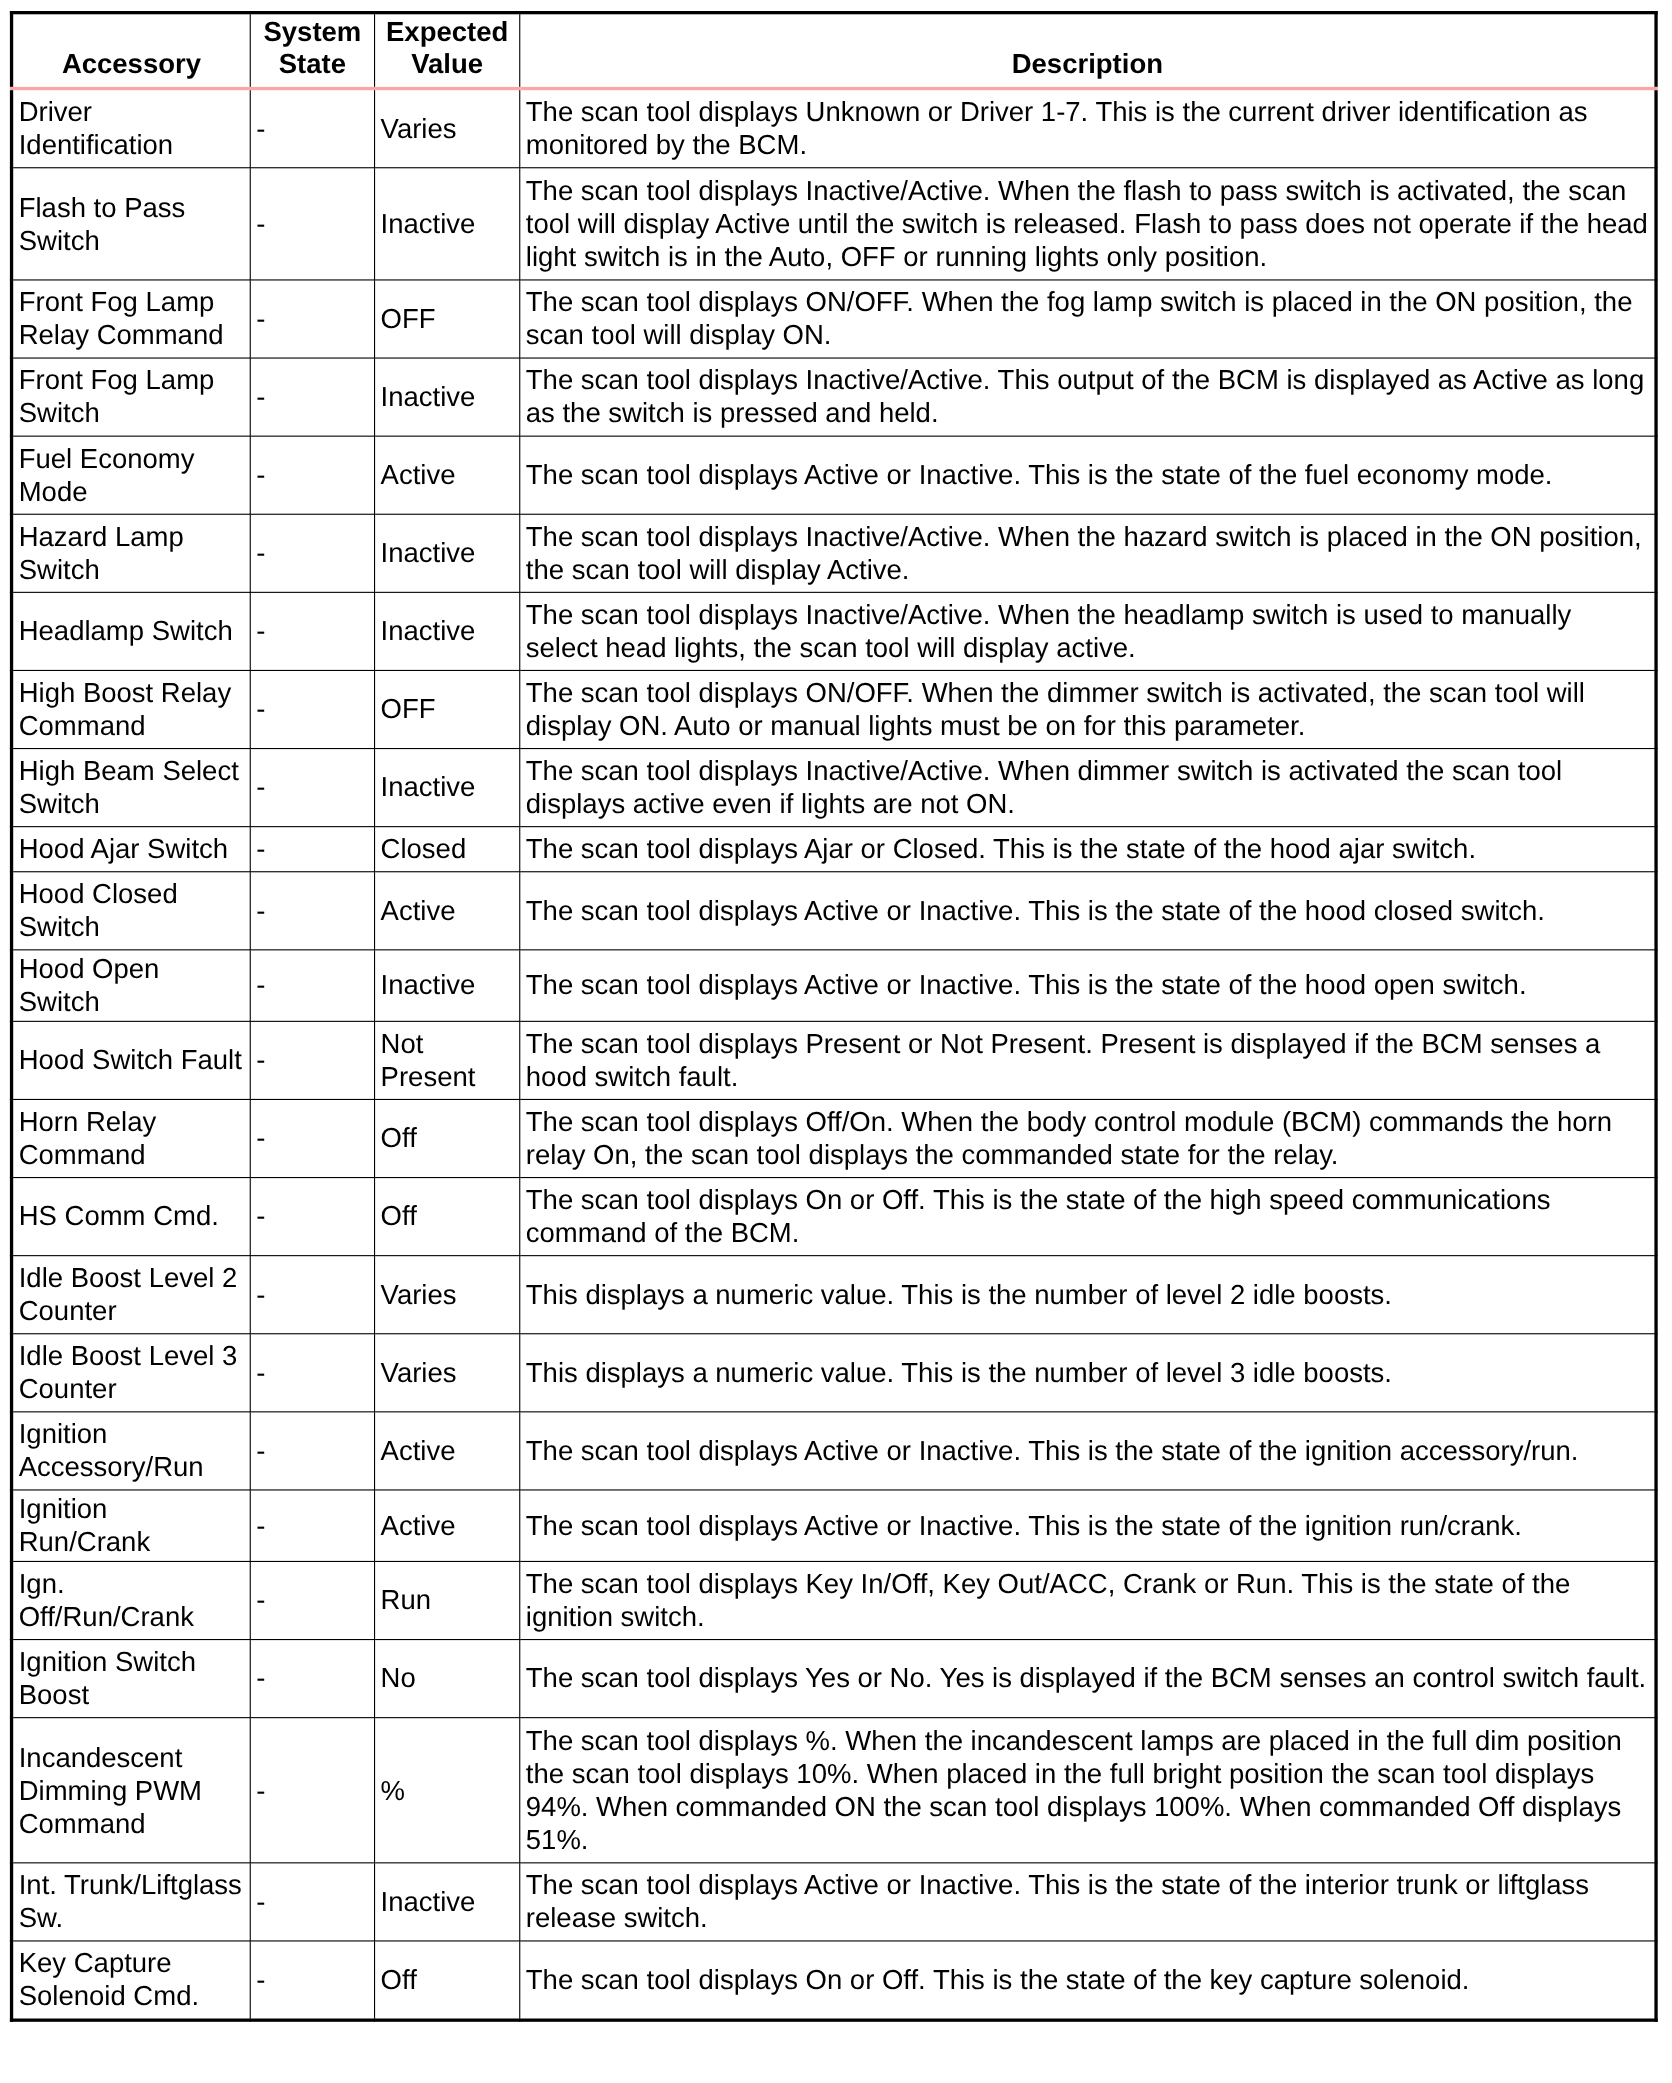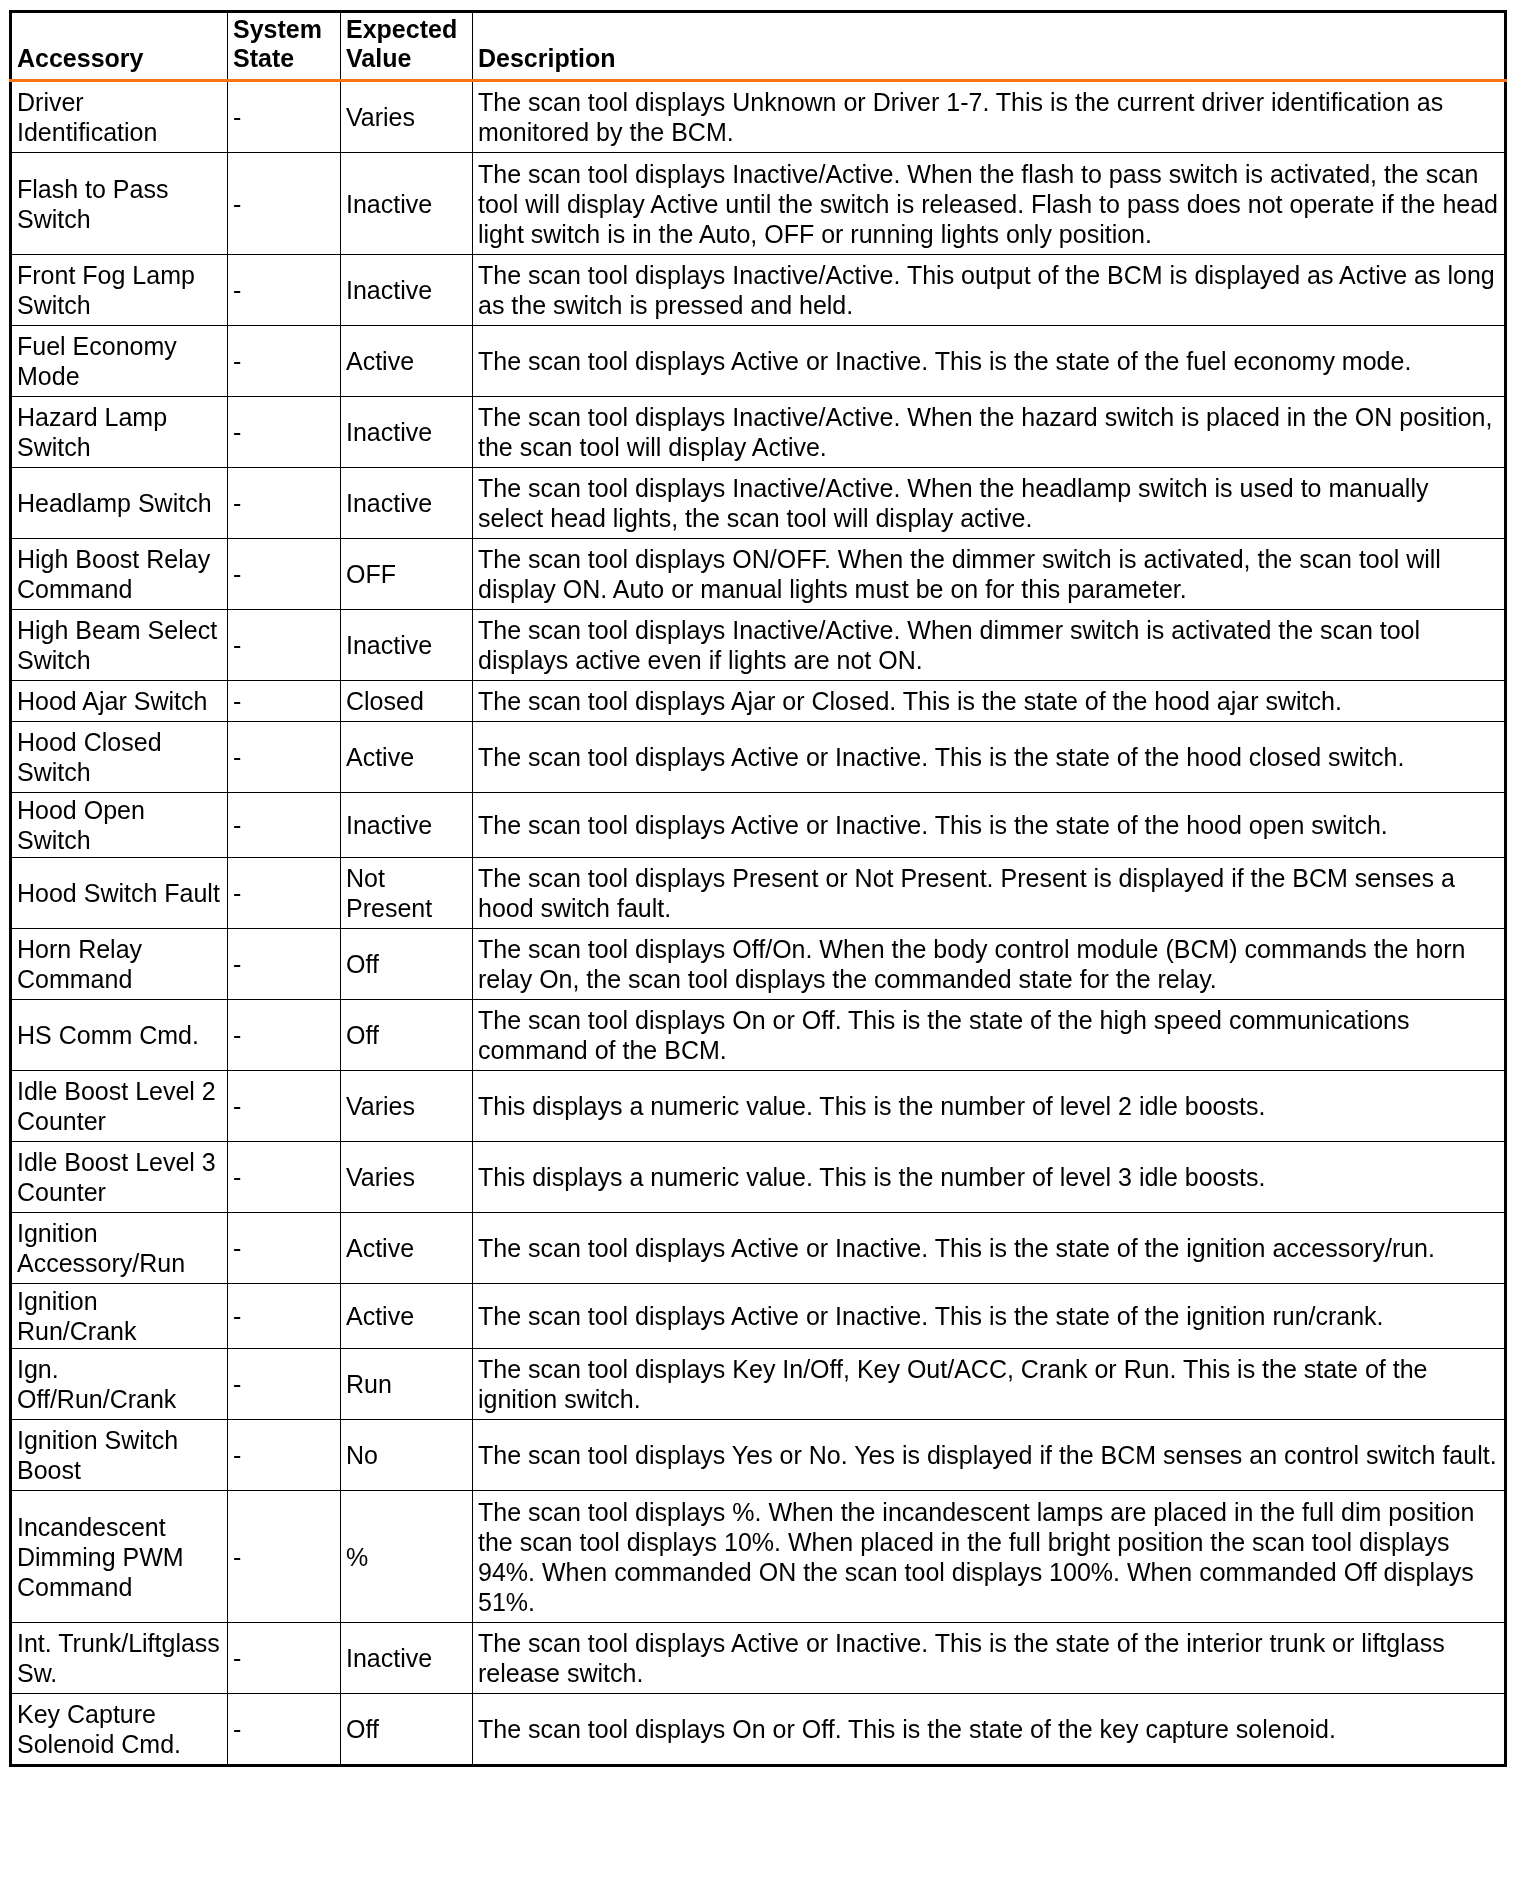--- a/index.html
+++ b/index.html
@@ -15,25 +15,25 @@
   table.params th, table.params td {
     border: 1.5px solid #000;
     padding: 2px 5px;
     font-size: 25px;
     line-height: 30px;
     vertical-align: middle;
     text-align: left;
   }
   table.params th {
     font-weight: bold;
-    text-align: left;
+    text-align: center;
     vertical-align: bottom;
     padding-bottom: 6px;
     line-height: 29px;
-    border-bottom: 3px solid #f97316;
+    border-bottom: 3px solid #fca5a5;
   }
   col.c-param { width: 217px; }
   col.c-state { width: 113px; }
   col.c-exp   { width: 132px; }
   col.c-desc  { width: auto; }
   tr.row-1line td { height: 36px; }
   tr.row-2line td { height: 66px; }
   tr.row-3line td { height: 97px; }
   tr.row-4line td { height: 127px; }
   td.state { padding-left: 6px; }
@@ -63,20 +63,26 @@
       <td>Varies</td>
       <td>The scan tool displays Unknown or Driver 1-7. This is the current driver identification as monitored by the BCM.</td>
     </tr>
     <tr class="row-3line">
       <td>Flash to Pass Switch</td>
       <td class="state">-</td>
       <td>Inactive</td>
       <td>The scan tool displays Inactive/Active. When the flash to pass switch is activated, the scan tool will display Active until the switch is released. Flash to pass does not operate if the head light switch is in the Auto, OFF or running lights only position.</td>
     </tr>
     <tr class="row-2line">
+      <td>Front Fog Lamp Relay Command</td>
+      <td class="state">-</td>
+      <td>OFF</td>
+      <td>The scan tool displays ON/OFF. When the fog lamp switch is placed in the ON position, the scan tool will display ON.</td>
+    </tr>
+    <tr class="row-2line">
       <td>Front Fog Lamp Switch</td>
       <td class="state">-</td>
       <td>Inactive</td>
       <td>The scan tool displays Inactive/Active. This output of the BCM is displayed as Active as long as the switch is pressed and held.</td>
     </tr>
     <tr class="row-2line">
       <td>Fuel Economy Mode</td>
       <td class="state">-</td>
       <td>Active</td>
       <td>The scan tool displays Active or Inactive. This is the state of the fuel economy mode.</td>

